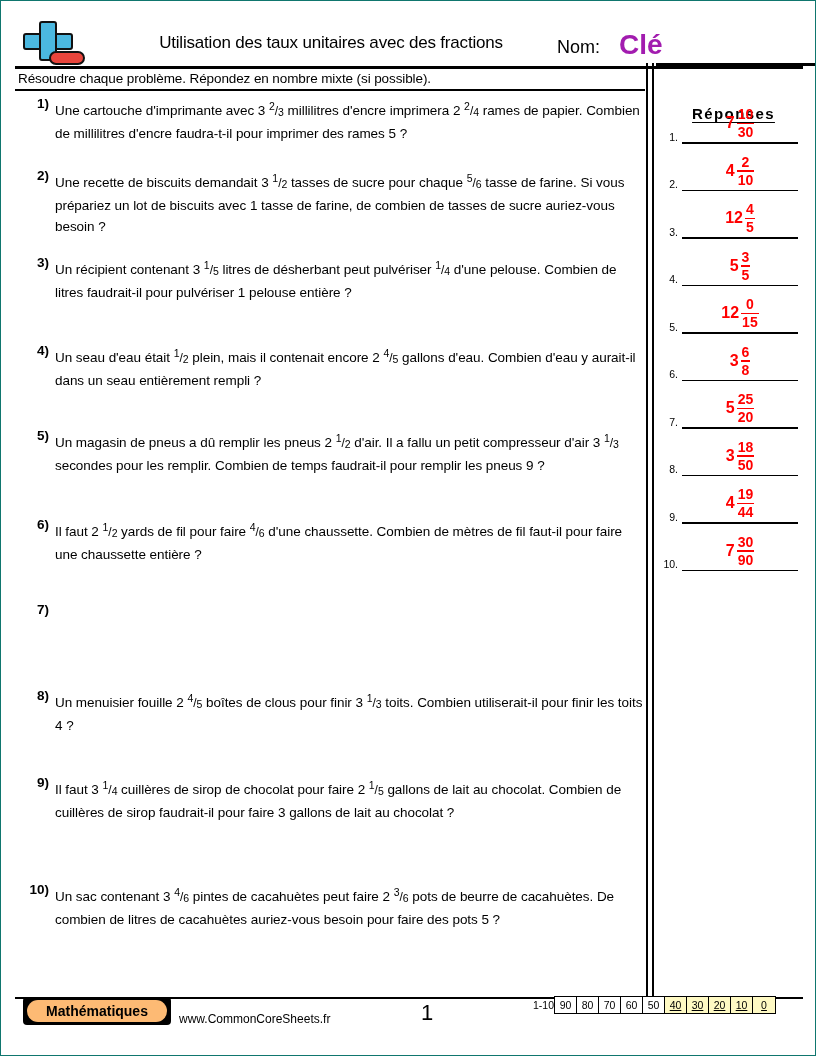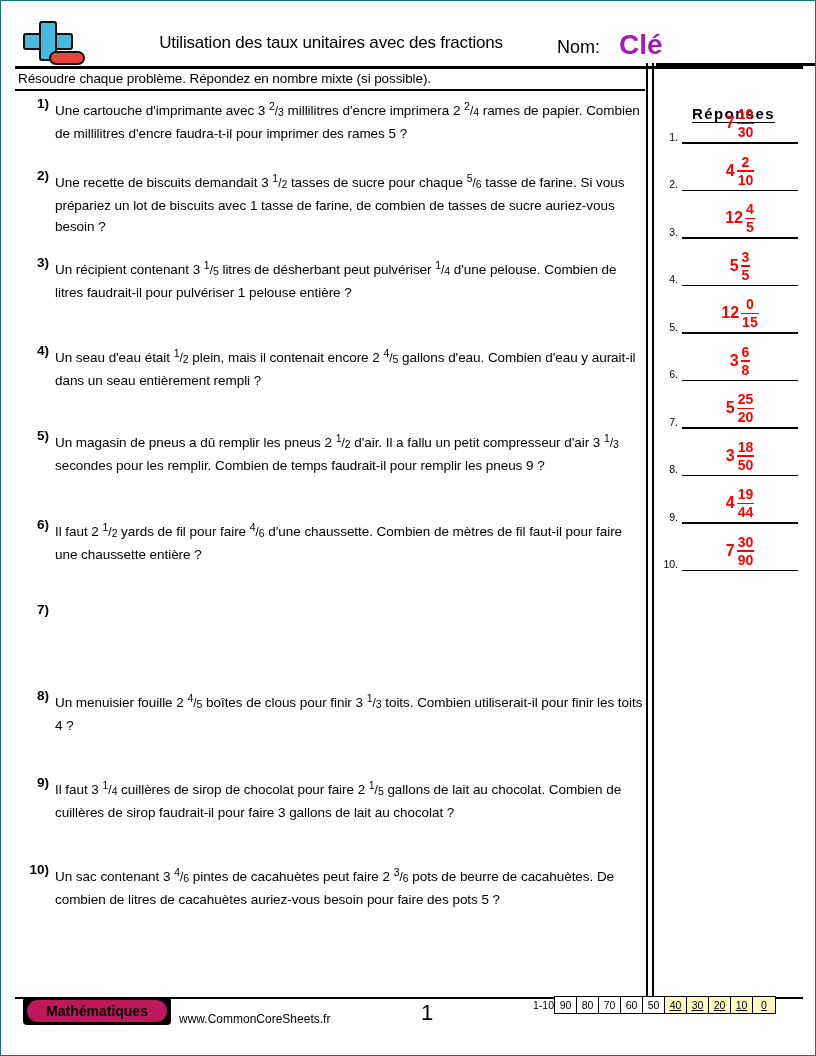--- a/index.html
+++ b/index.html
@@ -247,21 +247,21 @@
     position:absolute;
     left:22px; top:996px;
     width:148px; height:28px;
     background:#000;
     border-radius:4px;
   }
   #badge-inner{
     position:absolute;
     left:4px; top:3px;
     width:140px; height:22px;
-    background:#be185d;
+    background:#fdba74;
     border-radius:11px;
     text-align:center;
     line-height:22px;
     font-size:14px;
     font-weight:bold;
     color:#000;
   }
   #site{
     position:absolute;
     left:178px; top:1011px;
@@ -351,21 +351,21 @@
         <div class="pnum">7)</div>
       </div>
       <div class="problem" style="height: 87px;">
         <div class="pnum">8)</div>
         <div class="ptext">Un menuisier fouille 2 <span class="frac"><span class="num">4</span><span class="sl">/</span><span class="den">5</span></span> boîtes de clous pour finir 3 <span class="frac"><span class="num">1</span><span class="sl">/</span><span class="den">3</span></span> toits. Combien utiliserait-il pour finir les toits 4 ?</div>
       </div>
       <div class="problem" style="height: 87px;">
         <div class="pnum">9)</div>
         <div class="ptext">Il faut 3 <span class="frac"><span class="num">1</span><span class="sl">/</span><span class="den">4</span></span> cuillères de sirop de chocolat pour faire 2 <span class="frac"><span class="num">1</span><span class="sl">/</span><span class="den">5</span></span> gallons de lait au chocolat. Combien de cuillères de sirop faudrait-il pour faire 3 gallons de lait au chocolat ?</div>
       </div>
-      <div class="problem" style="height: 80px;">
+      <div class="problem" style="height: 80px; margin-top: 20px;">
         <div class="pnum">10)</div>
         <div class="ptext">Un sac contenant 3 <span class="frac"><span class="num">4</span><span class="sl">/</span><span class="den">6</span></span> pintes de cacahuètes peut faire 2 <span class="frac"><span class="num">3</span><span class="sl">/</span><span class="den">6</span></span> pots de beurre de cacahuètes. De combien de litres de cacahuètes auriez-vous besoin pour faire des pots 5 ?</div>
       </div>
     </div>
 
   <div id="answers">
     <div id="ans-toprule"></div>
     <div id="ans-title">Réponses</div>
     <div id="ans-list">
         <div class="ans-row">

